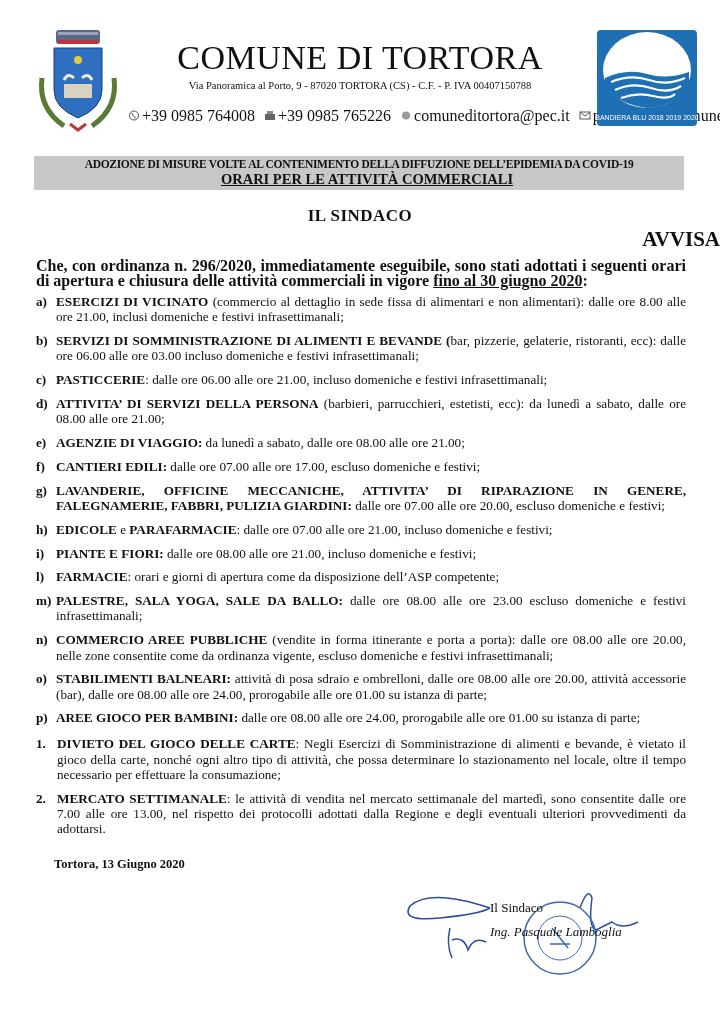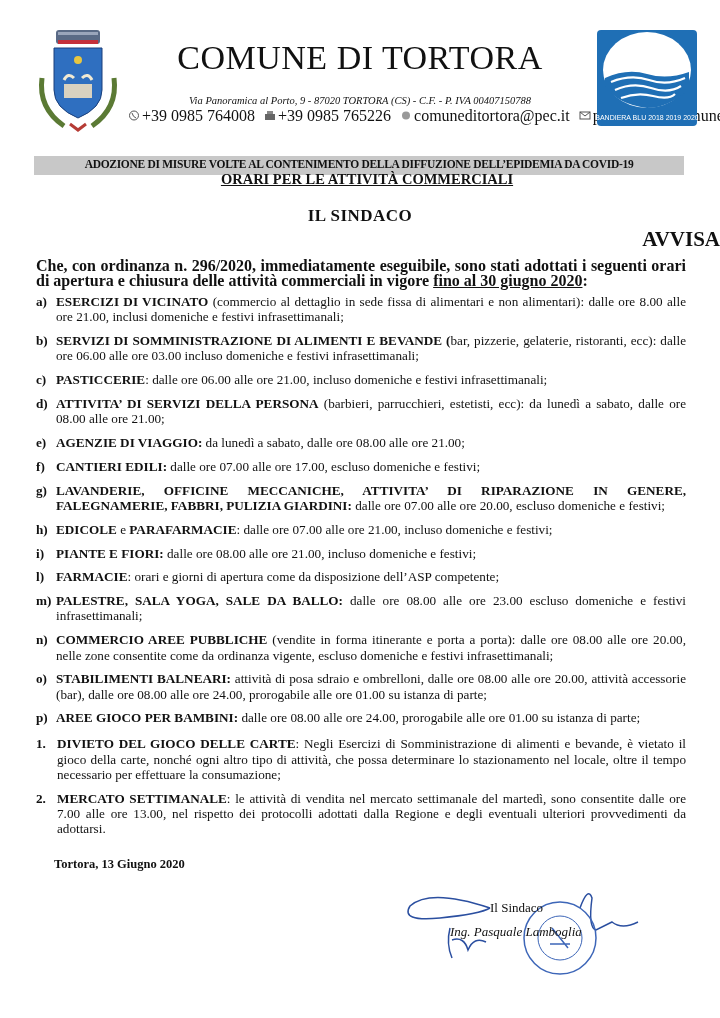--- a/index.html
+++ b/index.html
@@ -7,29 +7,29 @@
          font-family:"Liberation Serif", "DejaVu Serif", serif; color:#111; }
   .page { position:absolute; left:0; top:0; width:720px; height:1018px; }
 
   
   .crest { position:absolute; left:34px; top:28px; width:88px; height:110px; }
   .flag  { position:absolute; left:597px; top:30px; width:100px; height:96px; }
   .hdr-title { position:absolute; left:120px; top:40px; width:480px; text-align:center;
      font-size:34px; letter-spacing:0.5px; line-height:36px; font-weight:normal; }
   .hdr-prov { position:absolute; left:120px; top:74px; width:480px; text-align:center;
      font-size:19px; line-height:20px; }
-  .hdr-addr { position:absolute; left:120px; top:95px; width:480px; text-align:center;
-     font-size:10.5px; line-height:12px;font-style:italic; }
+  .hdr-addr { position:absolute; left:120px; top:80px; width:480px; text-align:center;
+     font-size:10.5px; line-height:12px; }
   .hdr-contacts { position:absolute; left:128px; top:109px; width:470px;
      font-size:16px; line-height:13px; white-space:nowrap; display:flex; gap:9px; align-items:center; }
   .hdr-contacts .ci { display:inline-flex; align-items:center; gap:2px; }
   .hdr-contacts svg { width:12px; height:11px; }
 
   
-  .banner { position:absolute; left:34px; top:156px; width:650px; height:19px; background:#c8c8c8; }
+  .banner { position:absolute; left:34px; top:156px; width:650px; height:34px; background:#c8c8c8; }
   .banner-l1 { position:absolute; left:0; top:2px; width:100%; text-align:center;
      font-size:11.5px; font-weight:bold; letter-spacing:-0.3px; line-height:13px; }
   .banner-l2 { position:absolute; left:0; top:15px; width:100%; text-align:center;
      font-size:14.5px; font-weight:bold; text-decoration:underline; line-height:17px;padding-left:8px; }
 
   .sindaco { position:absolute; left:0; top:206px; width:720px; text-align:center;
      font-size:17px; font-weight:bold; line-height:20px; letter-spacing:0.5px; }
   .avvisa { position:absolute; left:0; top:227px; width:720px; text-align:right;
      font-size:21px; font-weight:bold; line-height:24px; }
 
@@ -41,21 +41,21 @@
   .item { position:relative; padding-left:20px; font-size:13.2px; line-height:15.3px;
      text-align:justify; margin:0 0 8.5px 0; }
   .item .lbl { position:absolute; left:0; top:0; font-weight:bold; }
   .item .bold { font-weight:bold; }
   .item.num { padding-left:21px; }
 
   .date { position:absolute; left:54px; top:857px; font-size:12.5px; font-weight:bold; }
 
   .sig-area { position:absolute; left:390px; top:878px; width:300px; height:110px; }
   .sig-title { position:absolute; left:100px; top:22px; font-size:13px; }
-  .sig-name { position:absolute; left:60px; top:46px; font-size:13px; font-style:italic; }
+  .sig-name { position:absolute; left:60px; top:46px; font-size:13px; font-style:italic;padding-left:40px; }
   .sig-svg { position:absolute; left:0; top:0; width:300px; height:110px; }
 </style>
 </head>
 <body>
 
 <div class="page">
 
   <svg class="crest" viewBox="0 0 88 110">
     <rect x="22" y="2" width="44" height="14" rx="3" fill="#5a6a86"></rect>
     <rect x="24" y="4" width="40" height="3" fill="#9aa5bb"></rect>

